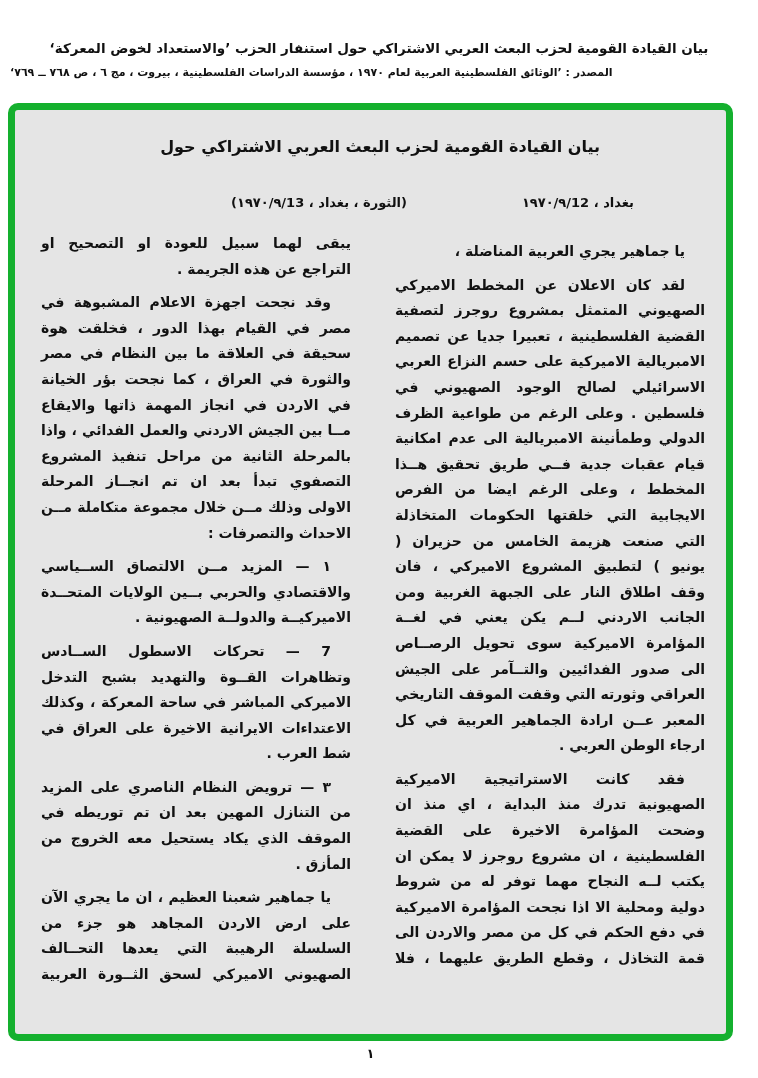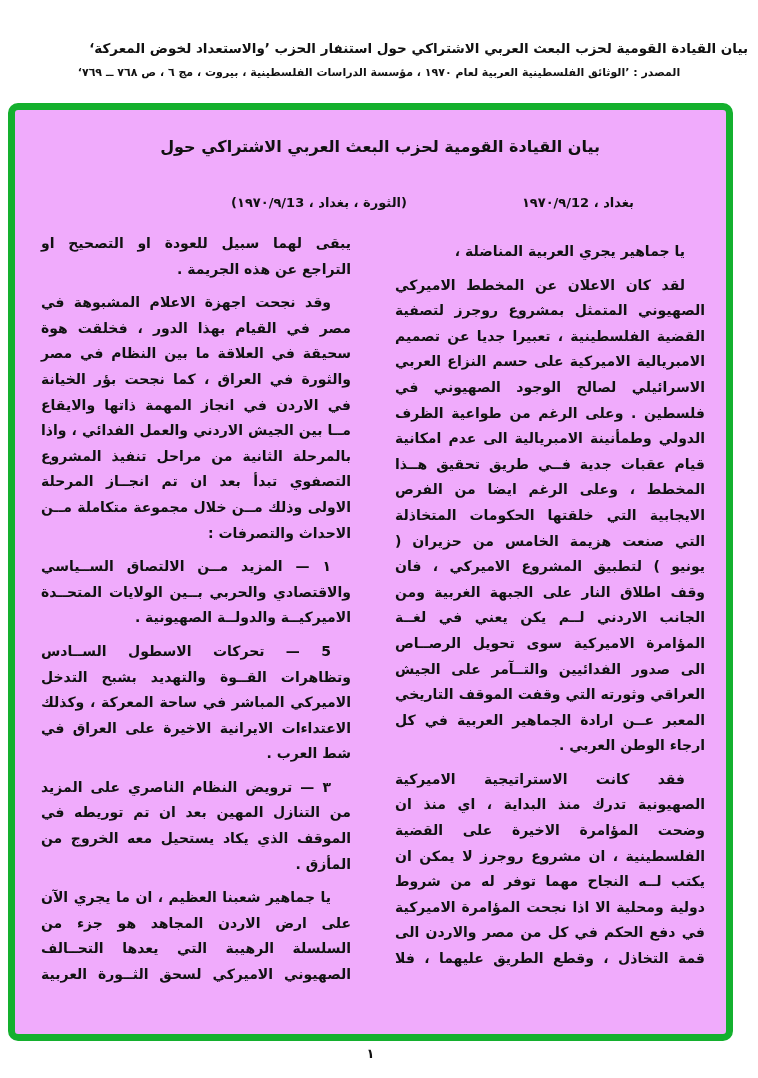--- a/index.html
+++ b/index.html
@@ -10,41 +10,42 @@
     width: 758px;
     height: 1078px;
     background: #fff;
     font-family: "DejaVu Sans", sans-serif;
     color: var(--ink);
     overflow: hidden;
   }
   .hdr-title {
     position: absolute;
     top: 40px; left: 10px; right: 10px;
+    text-align: center;
     font-size: 13.5px;
     font-weight: bold;
     direction: rtl;
     white-space: nowrap;
   }
   .hdr-source {
     position: absolute;
     top: 66px; left: 10px; right: 10px;
-    text-align: center;
+    text-align: left;
     font-size: 11px;
     font-weight: bold;
     direction: rtl;
     white-space: nowrap;
   }
   .frame {
     position: absolute;
     left: 8px; top: 103px;
     width: 725px; height: 938px;
     border: 7px solid var(--frame-green);
     border-radius: 10px;
-    background: #f0abfc;
+    background: #e5e5e5;
   }
   .title-l1 {
     position: absolute;
     top: 27px; right: 126px;
     direction: rtl; white-space: nowrap;
     font-size: 16px; font-weight: bold;
   }
   .title-l2 {
     position: absolute;
     top: 55px; right: 264px;
@@ -105,21 +106,21 @@
       <span>بغداد ، ١٩٧٠/٩/12</span>
       <span>(الثورة ، بغداد ، ١٩٧٠/٩/13)</span>
     </div>
 
     <div class="body-cols">
         <p>يا جماهير يجري العربية المناضلة ،</p>
         <p>لقد كان الاعلان عن المخطط الاميركي الصهيوني المتمثل بمشروع روجرز لتصفية القضية الفلسطينية ، تعبيرا جديا عن تصميم الامبريالية الاميركية على حسم النزاع العربي الاسرائيلي لصالح الوجود الصهيوني في فلسطين . وعلى الرغم من طواعية الظرف الدولي وطمأنينة الامبريالية الى عدم امكانية قيام عقبات جدية فــي طريق تحقيق هــذا المخطط ، وعلى الرغم ايضا من الفرص الايجابية التي خلقتها الحكومات المتخاذلة التي صنعت هزيمة الخامس من حزيران ( يونيو ) لتطبيق المشروع الاميركي ، فان وقف اطلاق النار على الجبهة الغربية ومن الجانب الاردني لــم يكن يعني في لغــة المؤامرة الاميركية سوى تحويل الرصــاص الى صدور الفدائيين والتــآمر على الجيش العراقي وثورته التي وقفت الموقف التاريخي المعبر عــن ارادة الجماهير العربية في كل ارجاء الوطن العربي .</p>
         <p>فقد كانت الاستراتيجية الاميركية الصهيونية تدرك منذ البداية ، اي منذ ان وضحت المؤامرة الاخيرة على القضية الفلسطينية ، ان مشروع روجرز لا يمكن ان يكتب لــه النجاح مهما توفر له من شروط دولية ومحلية الا اذا نجحت المؤامرة الاميركية في دفع الحكم في كل من مصر والاردن الى قمة التخاذل ، وقطع الطريق عليهما ، فلا يبقى لهما سبيل للعودة او التصحيح او التراجع عن هذه الجريمة .</p>
         <p>وقد نجحت اجهزة الاعلام المشبوهة في مصر في القيام بهذا الدور ، فخلقت هوة سحيقة في العلاقة ما بين النظام في مصر والثورة في العراق ، كما نجحت بؤر الخيانة في الاردن في انجاز المهمة ذاتها والايقاع مــا بين الجيش الاردني والعمل الفدائي ، واذا بالمرحلة الثانية من مراحل تنفيذ المشروع التصفوي تبدأ بعد ان تم انجــاز المرحلة الاولى وذلك مــن خلال مجموعة متكاملة مــن الاحداث والتصرفات :</p>
         <p>١ — المزيد مــن الالتصاق الســياسي والاقتصادي والحربي بــين الولايات المتحــدة الاميركيــة والدولــة الصهيونية .</p>
-        <p>5 — تحركات الاسطول الســادس وتظاهرات القــوة والتهديد بشبح التدخل الاميركي المباشر في ساحة المعركة ، وكذلك الاعتداءات الايرانية الاخيرة على العراق في شط العرب .</p>
+        <p>7 — تحركات الاسطول الســادس وتظاهرات القــوة والتهديد بشبح التدخل الاميركي المباشر في ساحة المعركة ، وكذلك الاعتداءات الايرانية الاخيرة على العراق في شط العرب .</p>
         <p>٣ — ترويض النظام الناصري على المزيد من التنازل المهين بعد ان تم توريطه في الموقف الذي يكاد يستحيل معه الخروج من المأزق .</p>
         <p>يا جماهير شعبنا العظيم ، ان ما يجري الآن على ارض الاردن المجاهد هو جزء من السلسلة الرهيبة التي يعدها التحــالف الصهيوني الاميركي لسحق الثــورة العربية برمتها . ولا يمكن ان تتوقف شرور هذه الموجة التآمرية الجديدة عند حدود الاردن لانها تصيب بالخطر جوهر القضية العربية في فلسطين ومواقع الثورة العربية في جميع انحاء الوطن العربي .</p>
       </div>
 
   </div>
 
   <div class="page-num">١</div>
 
 </div>
 

